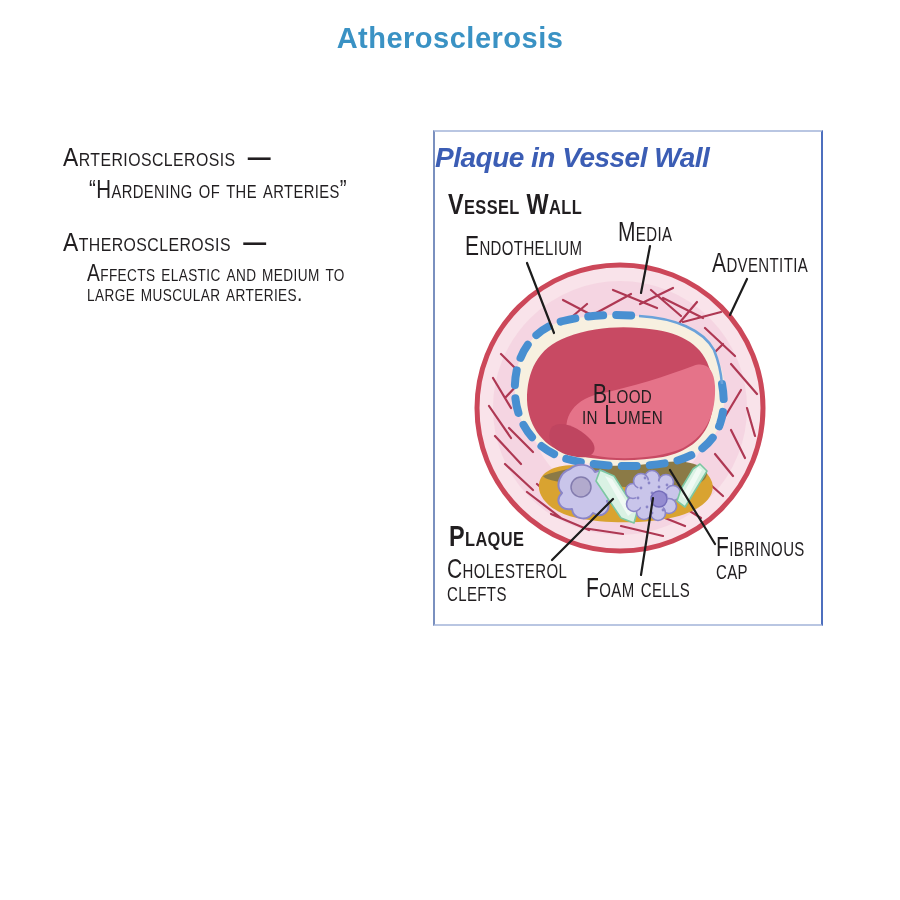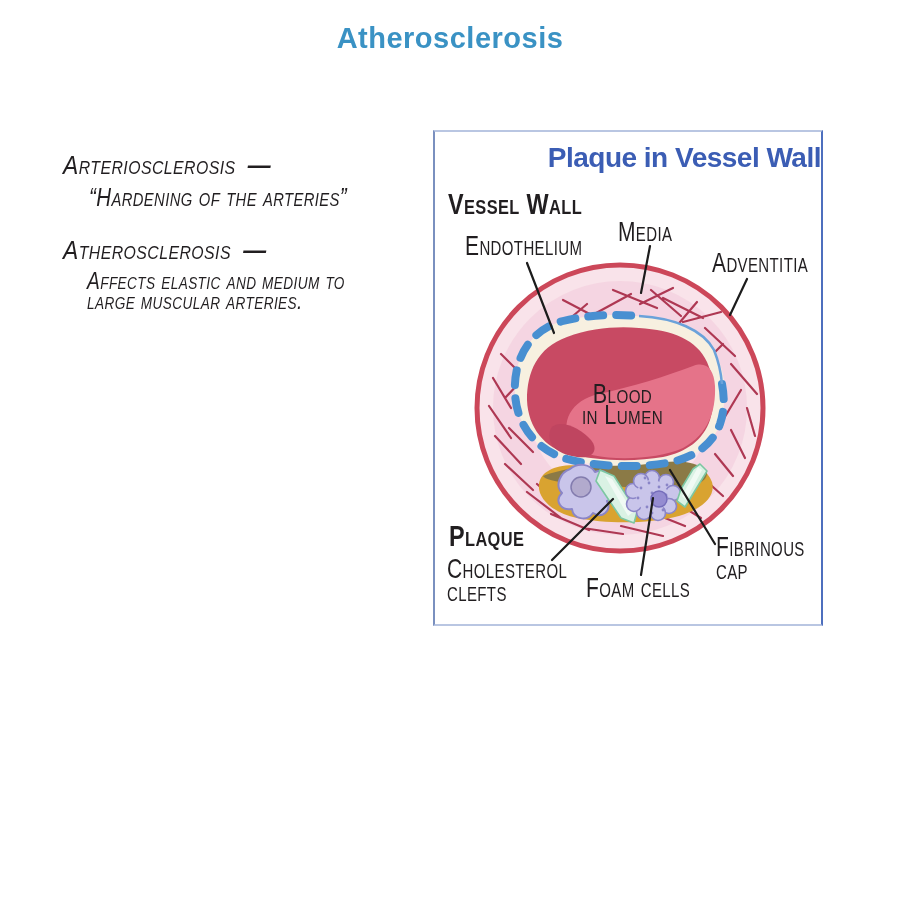--- a/index.html
+++ b/index.html
@@ -10,36 +10,36 @@
   .page-title {
     position:absolute; top:22px; left:0; width:900px; text-align:center;
     font-size:29px; font-weight:700; letter-spacing:.5px; color:var(--page-title);
   }
   
   .hand {
     position:absolute; font-variant:small-caps; color:var(--ink);
     white-space:nowrap; line-height:1; transform-origin:left top;
     letter-spacing:.5px;
   }
-  .notes { position:absolute; left:63px; top:152px; width:340px; height:170px;font-style:italic; }
+  .notes { position:absolute; left:63px; top:144px; width:340px; height:170px; }
   .n-term1 { left:0; top:0;    font-size:26px; transform:scaleX(.88); }
   .n-def1  { left:26px; top:33px;  font-size:25px; transform:scaleX(.82); }
   .n-term2 { left:0; top:85px;  font-size:26px; transform:scaleX(.88); }
   .n-def2a { left:24px; top:117px; font-size:24px; transform:scaleX(.80); }
   .n-def2b { left:24px; top:137px; font-size:24px; transform:scaleX(.80); }
   .dash { display:inline-block; margin-left:14px; font-weight:700; }
 
   .panel {
     position:absolute; left:433px; top:130px; width:390px; height:496px;
     box-sizing:border-box; background:#fff;
     border:2px solid; border-color:#b9c6e2 #4d6fbe #b9c6e2 #7a90bf;
   }
   .panel-title {
-    position:absolute; top:10px; left:0; width:100%; text-align:right;
-    font-size:28px; font-weight:700; letter-spacing:-.5px; color:var(--panel-title);
+    position:absolute; top:10px; left:0; width:100%; text-align:left;
+    font-size:28px; font-weight:700; letter-spacing:-.5px; color:var(--panel-title);font-style:italic;
   }
   .panel svg { position:absolute; left:0; top:0; }
 
   .lab-vessel-wall { left:13px;  top:57px;  font-size:30px; font-weight:700; transform:scaleX(.78); }
   .lab-endo        { left:30px;  top:100px; font-size:28px; transform:scaleX(.75); }
   .lab-media       { left:183px; top:86px;  font-size:28px; transform:scaleX(.75); }
   .lab-advent      { left:277px; top:117px; font-size:28px; transform:scaleX(.75); }
   .lab-blood       { left:95px;  top:252px; width:185px; text-align:center;
                      font-size:27px; transform-origin:center top; transform:scaleX(.8); }
   .blood-line      { line-height:.78; }

